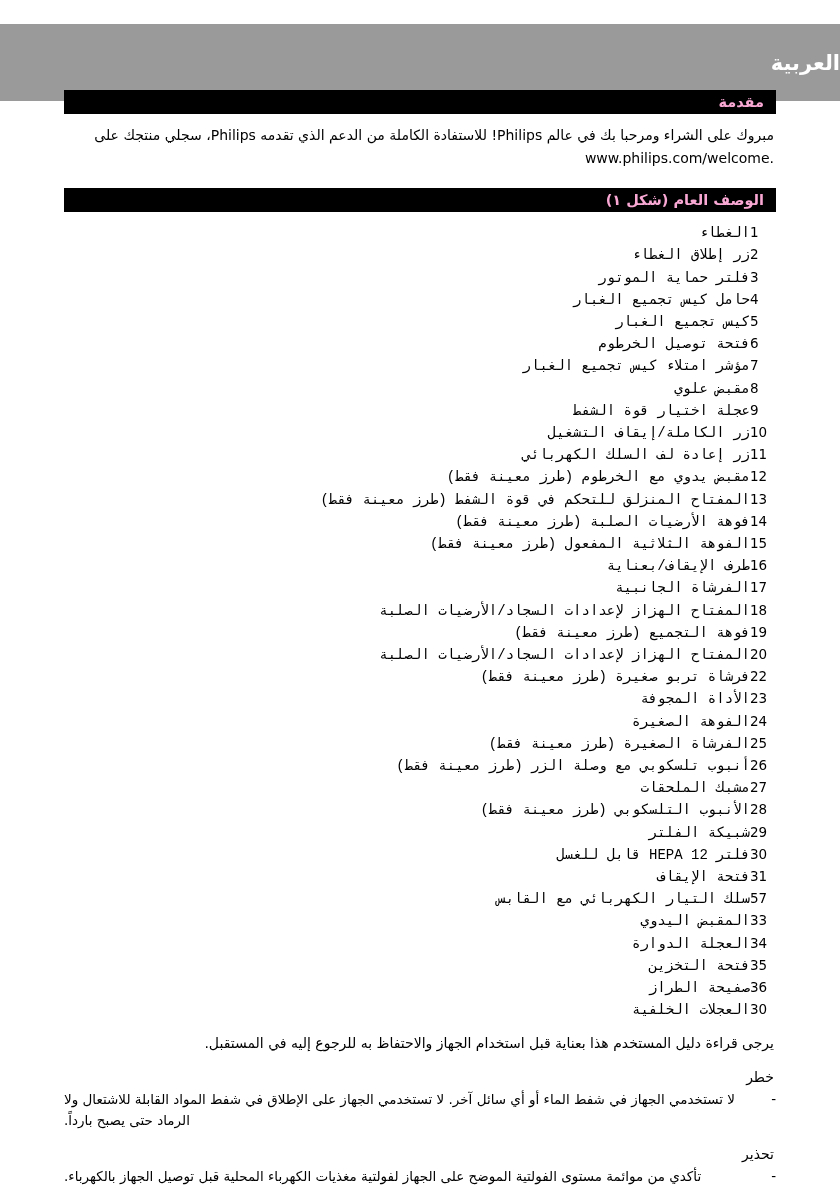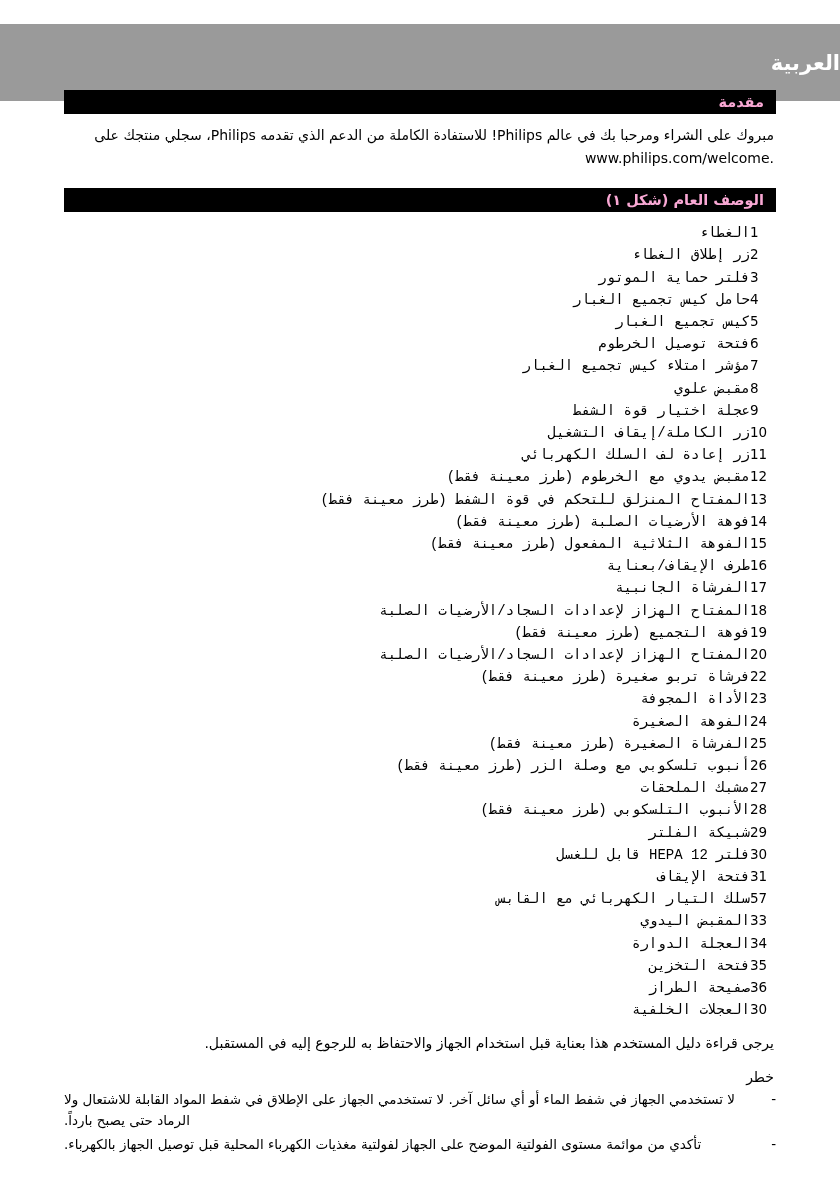--- a/index.html
+++ b/index.html
@@ -308,20 +308,21 @@
     <div class="para">يرجى قراءة دليل المستخدم هذا بعناية قبل استخدام الجهاز والاحتفاظ به للرجوع إليه في المستقبل.</div>
 
     <div class="subhead">خطر</div>
     <ul class="bullets">
       <li>
         <span class="dash">-</span>
         <span class="btext">لا تستخدمي الجهاز في شفط الماء أو أي سائل آخر. لا تستخدمي الجهاز على الإطلاق في شفط المواد القابلة للاشتعال ولا الرماد حتى يصبح بارداً.</span>
       </li>
     </ul>
 
+    <div class="subhead">تحذير</div>
     <ul class="bullets">
       <li>
         <span class="dash">-</span>
         <span class="btext">تأكدي من موائمة مستوى الفولتية الموضح على الجهاز لفولتية مغذيات الكهرباء المحلية قبل توصيل الجهاز بالكهرباء.</span>
       </li>
 
     </ul>
 
   </div>
 </div>

